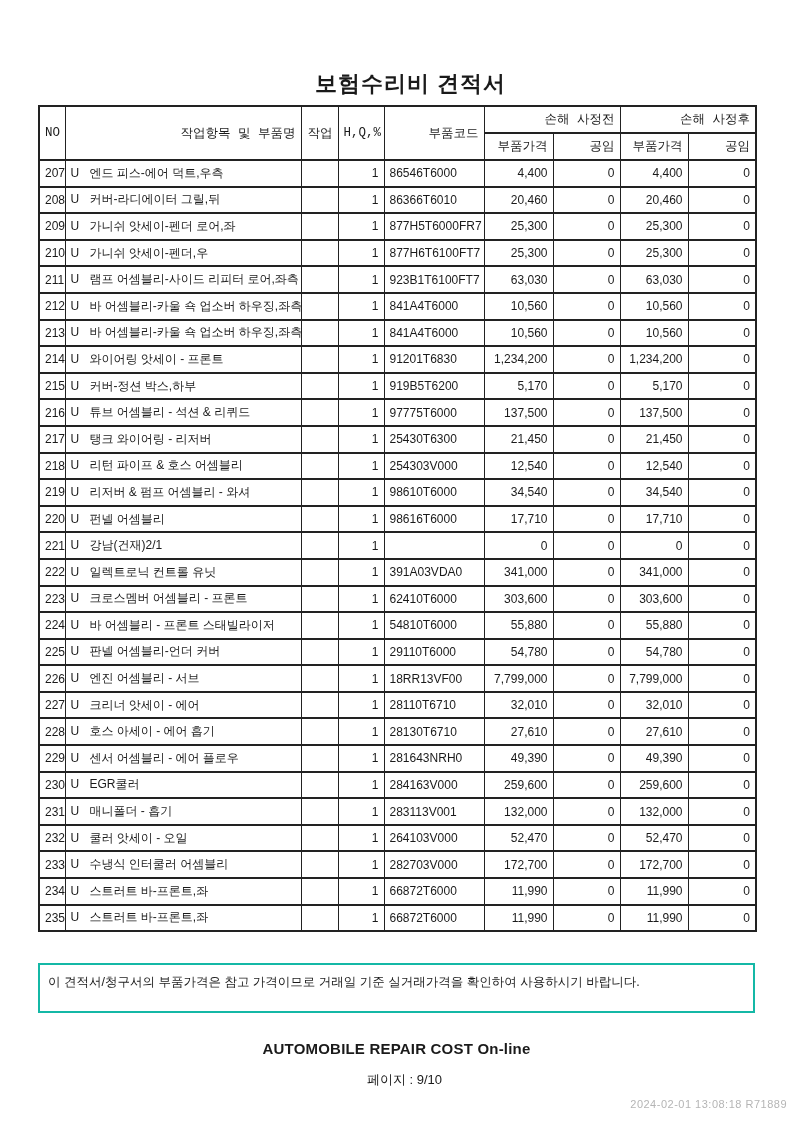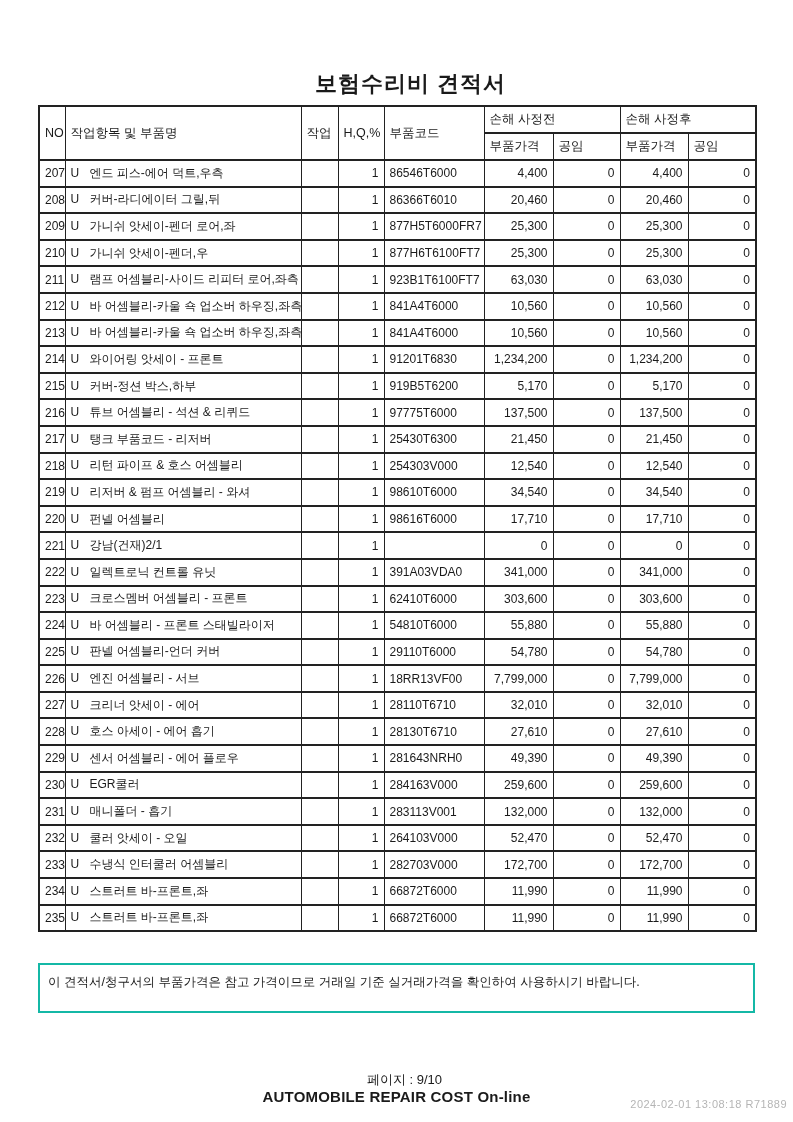--- a/index.html
+++ b/index.html
@@ -23,22 +23,23 @@
     width:717px; border-collapse:collapse; table-layout:fixed;
     border:2px solid #222;
   }
   table.estimate th, table.estimate td {
     border:1px solid #222;
     border-top-width:2px; border-bottom-width:2px;
     padding:0 5px;
     overflow:hidden; white-space:nowrap;
   }
   table.estimate thead th {
-    font-weight:normal; font-size:12.5px; text-align:left;
+    font-weight:normal; font-size:12.5px; text-align:right;
     height:25px;
+    font-family:Liberation Mono, monospace;
   }
   table.estimate td { font-size:12px; height:24.6px; }
 
   td.c-no   { text-align:center; padding:0 2px;margin-top:23px; }
   td.c-name { text-align:left; }
   td.c-name .prefix { display:inline-block; width:10px; margin-right:9px; }
   td.c-work { }
   td.c-hq   { text-align:right; }
   td.c-code { text-align:left; padding:0 4px; }
   td.c-num  { text-align:right; }
@@ -46,21 +47,20 @@
   .note-box {
     position:absolute; left:38px; top:963px; width:697px; height:30px;
     border:2px solid #14b8a6;
     padding:9px 8px 7px 8px;
     font-size:12.5px;
   }
   .brand {
     position:absolute; top:1040px; left:0; width:100%;
     text-align:center; font-size:15px; font-weight:bold;
     letter-spacing:0.2px;
-    margin-top:48px;
   }
   .page-num {
     position:absolute; top:1071px; left:8px; width:100%;
     text-align:center; font-size:13px;
   }
   .timestamp {
     position:absolute; top:1098px; right:6px;
     font-size:11px; color:#b5b5b5; letter-spacing:0.5px;
   }
 </style>
@@ -206,21 +206,21 @@
       <td class="c-work"></td>
       <td class="c-hq">1</td>
       <td class="c-code">97775T6000</td>
       <td class="c-num">137,500</td>
       <td class="c-num">0</td>
       <td class="c-num">137,500</td>
       <td class="c-num">0</td>
     </tr>
         <tr>
       <td class="c-no">217</td>
-      <td class="c-name"><span class="prefix">U</span><span>탱크 부품코드 - 리저버</span></td>
+      <td class="c-name"><span class="prefix">U</span><span>탱크 와이어링 - 리저버</span></td>
       <td class="c-work"></td>
       <td class="c-hq">1</td>
       <td class="c-code">25430T6300</td>
       <td class="c-num">21,450</td>
       <td class="c-num">0</td>
       <td class="c-num">21,450</td>
       <td class="c-num">0</td>
     </tr>
         <tr>
       <td class="c-no">218</td>

